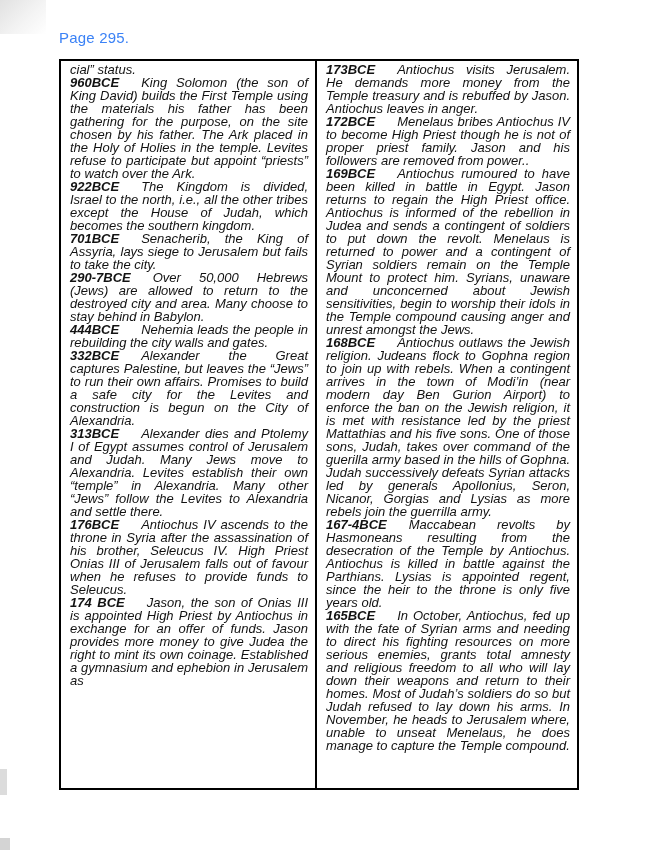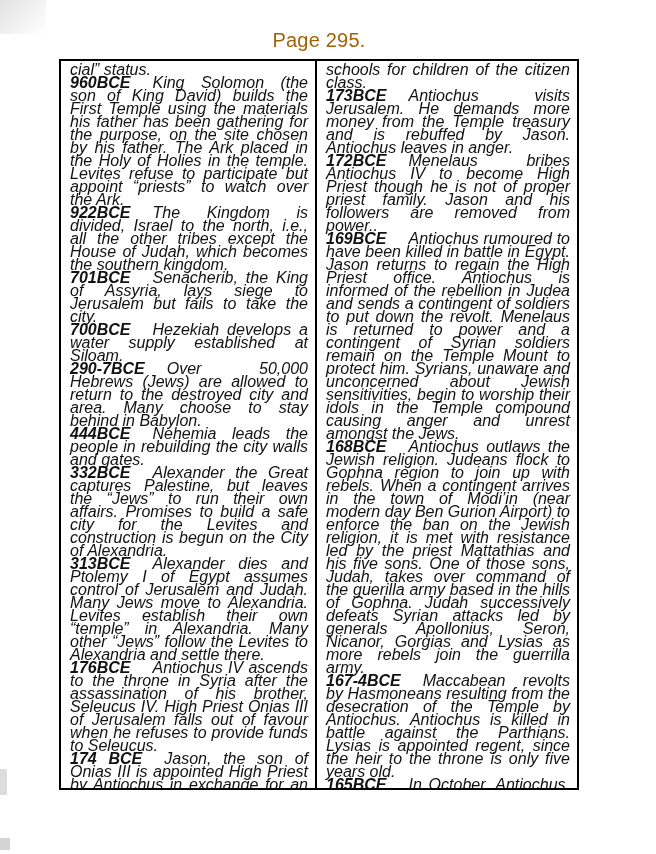--- a/index.html
+++ b/index.html
@@ -13,41 +13,41 @@
     position: relative;
     font-family: "Liberation Sans", sans-serif;
     color: #121212;
     overflow: hidden;
   }
   .page-title {
     position: absolute;
     top: 29px;
     left: 59px;
     width: 520px;
-    text-align: center;
-    font-size: 20px;
+    text-align: left;
+    font-size: 15px;
     font-weight: 500;
     letter-spacing: 0.2px;
-    color: #a16207;
+    color: #3b82f6;
   }
   .content-box {
     position: absolute;
     left: 59px;
     top: 59px;
     width: 516px;
     height: 727px;
     border: 2px solid #000000;
     display: flex;
     background: #ffffff;
     box-sizing: content-box;
   }
   .column {
     box-sizing: border-box;
     font-style: italic;
-    font-size: 16px;
+    font-size: 13px;
     line-height: 13px;
     text-align: justify;
     overflow: hidden;
     padding: 2px 7px 0 9px;
   }
   .column-left {
     width: 256px;
     border-right: 2px solid #000000;
   }
   .column-right {
@@ -90,30 +90,28 @@
 <div class="scan-mark-bottom"></div>
 
 <div class="page-title">Page 295.</div>
 
 <div class="content-box">
   <div class="column column-left">
       <p class="entry">cial” status.</p>
       <p class="entry"><b class="date">960BCE</b><span>King Solomon (the son of King David) builds the First Temple using the materials his father has been gathering for the purpose, on the site chosen by his father.  The Ark placed in the Holy of Holies in the temple.  Levites refuse to participate but appoint “priests” to watch over the Ark.</span></p>
       <p class="entry"><b class="date">922BCE</b><span>The Kingdom is divided, Israel to the north, i.e., all the other tribes except the House of Judah, which becomes the southern kingdom.</span></p>
       <p class="entry"><b class="date">701BCE</b><span>Senacherib, the King of Assyria, lays siege to Jerusalem but fails to take the city.</span></p>
-      <p class="entry"><b class="date">700BCE</b><span>Hezekiah develops a water supply established at Siloam.</span></p>
       <p class="entry"><b class="date">290-7BCE</b><span>Over 50,000 Hebrews (Jews) are allowed to return to the destroyed city and area.  Many choose to stay behind in Babylon.</span></p>
       <p class="entry"><b class="date">444BCE</b><span>Nehemia leads the people in rebuilding the city walls and gates.</span></p>
       <p class="entry"><b class="date">332BCE</b><span>Alexander the Great captures Palestine, but leaves the “Jews” to run their own affairs.  Promises to build a safe city for the Levites and construction is begun on the City of Alexandria.</span></p>
       <p class="entry"><b class="date">313BCE</b><span>Alexander dies and Ptolemy I of Egypt assumes control of Jerusalem and Judah.  Many Jews move to Alexandria.  Levites establish their own “temple” in Alexandria.  Many other “Jews” follow the Levites to Alexandria and settle there.</span></p>
       <p class="entry"><b class="date">176BCE</b><span>Antiochus IV ascends to the throne in Syria after the assassination of his brother, Seleucus IV.  High Priest Onias III of Jerusalem falls out of favour when he refuses to provide funds to Seleucus.</span></p>
       <p class="entry"><b class="date">174 BCE</b><span>Jason, the son of Onias III is appointed High Priest by Antiochus in exchange for an offer of funds.  Jason provides more money to give Judea the right to mint its own coinage.  Established a gymnasium and ephebion in Jerusalem as</span></p>
     </div>
   <div class="column column-right">
-      <p class="entry">schools for children of the citizen class.</p>
       <p class="entry"><b class="date">173BCE</b><span>Antiochus visits Jerusalem.  He demands more money from the Temple treasury and is rebuffed by Jason.  Antiochus leaves in anger.</span></p>
       <p class="entry"><b class="date">172BCE</b><span>Menelaus bribes Antiochus IV to become High Priest though he is not of proper priest family.  Jason and his followers are removed from power..</span></p>
       <p class="entry"><b class="date">169BCE</b><span>Antiochus rumoured to have been killed in battle in Egypt.  Jason returns to regain the High Priest office.  Antiochus is informed of the rebellion in Judea and sends a contingent of soldiers to put down the revolt.  Menelaus is returned to power and a contingent of Syrian soldiers remain on the Temple Mount to protect him.  Syrians, unaware and unconcerned about Jewish sensitivities, begin to worship their idols in the Temple compound causing anger and unrest amongst the Jews.</span></p>
       <p class="entry"><b class="date">168BCE</b><span>Antiochus outlaws the Jewish religion.  Judeans flock to Gophna region to join up with rebels.  When a contingent arrives in the town of Modi’in (near modern day Ben Gurion Airport) to enforce the ban on the Jewish religion, it is met with resistance led by the priest Mattathias and his five sons.  One of those sons, Judah, takes over command of the guerilla army based in the hills of Gophna.  Judah successively defeats Syrian attacks led by generals Apollonius, Seron, Nicanor, Gorgias and Lysias as more rebels join the guerrilla army.</span></p>
       <p class="entry"><b class="date">167-4BCE</b><span>Maccabean revolts by Hasmoneans resulting from the desecration of the Temple by Antiochus.  Antiochus is killed in battle against the Parthians.  Lysias is appointed regent, since the heir to the throne is only five years old.</span></p>
       <p class="entry"><b class="date">165BCE</b><span>In October, Antiochus, fed up with the fate of Syrian arms and needing to direct his fighting resources on more serious enemies, grants total amnesty and religious freedom to all who will lay down their weapons and return to their homes.  Most of Judah’s soldiers do so but Judah refused to lay down his arms.  In November, he heads to Jerusalem where, unable to unseat Menelaus, he does manage to capture the Temple compound.</span></p>
     </div>
 </div>
 
 </body></html>

